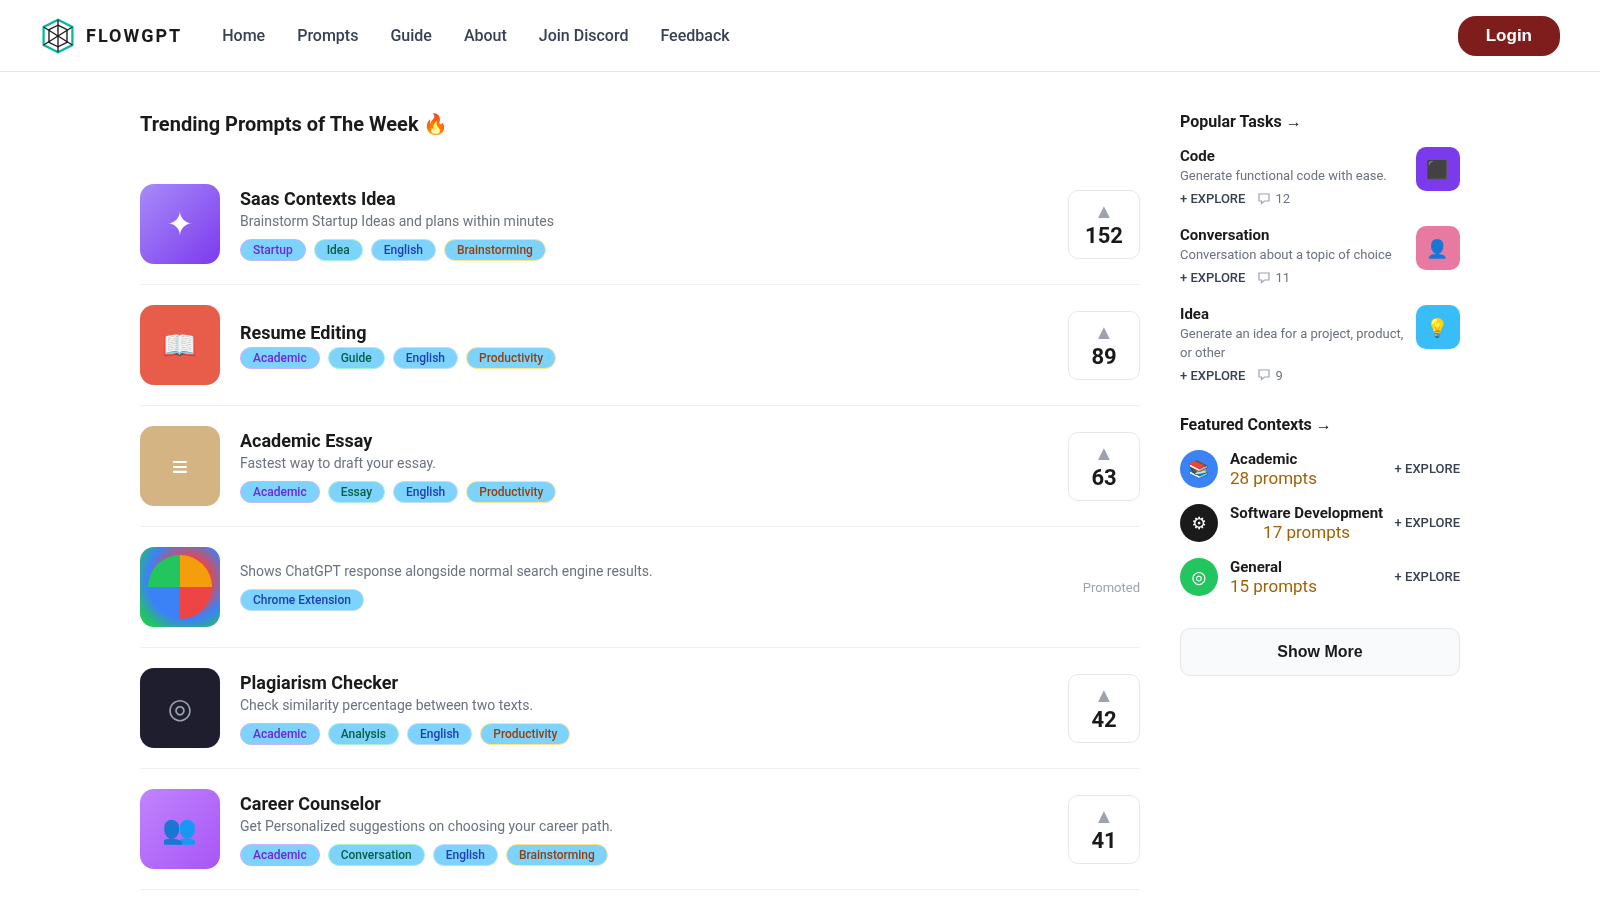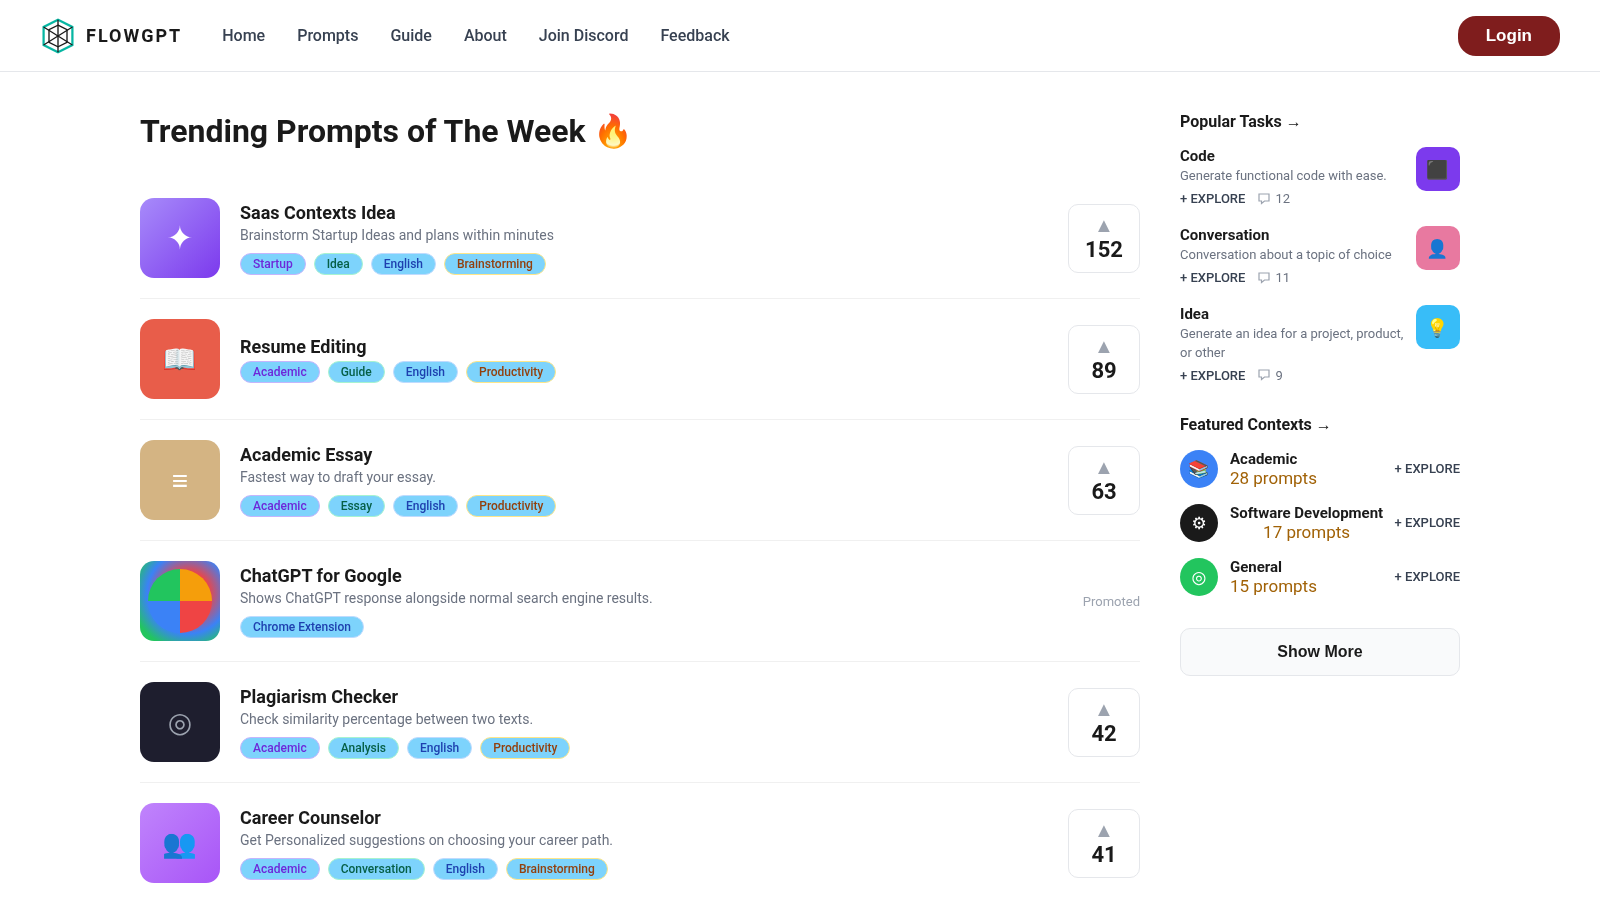--- a/index.html
+++ b/index.html
@@ -22,21 +22,21 @@
     }
 
     
     .main-container {
       display: flex; max-width: 1400px; margin: 0 auto;
       padding: 40px 40px 40px 40px; gap: 40px;
     }
 
     
     .content-left { flex: 1; min-width: 0; }
-    .page-title { font-size: 32px; font-weight: 700; margin-bottom: 28px; display: flex; align-items: center; gap: 8px; }
+    .page-title { font-size: 20px; font-weight: 700; margin-bottom: 28px; display: flex; align-items: center; gap: 8px; }
 
     
     .prompt-card {
       display: flex; align-items: center; gap: 20px;
       padding: 20px 0; border-bottom: 1px solid #f0f0f0;
     }
     .prompt-thumbnail {
       width: 80px; height: 80px; border-radius: 14px; flex-shrink: 0;
       display: flex; align-items: center; justify-content: center; font-size: 32px;
     }
@@ -224,21 +224,20 @@
     <div class="vote-box">
       <span class="vote-arrow">▲</span>
       <span class="vote-count">63</span>
     </div>
   </div>
         <div class="prompt-card">
     <div class="chatgpt-icon">
       <div class="chatgpt-inner"></div>
     </div>
     <div class="prompt-info">
-      <div class="prompt-title">ChatGPT for Google</div>
       <div class="prompt-desc">Shows ChatGPT response alongside normal search engine results.</div>
       <div class="tags">
               <span class="tag tag-chrome">Chrome Extension</span>
             </div>
     </div>
     <div class="promoted-row">
       <span style="font-size:13px;color:#9ca3af;">Promoted</span>
     </div>
   </div>
         <div class="prompt-card">

